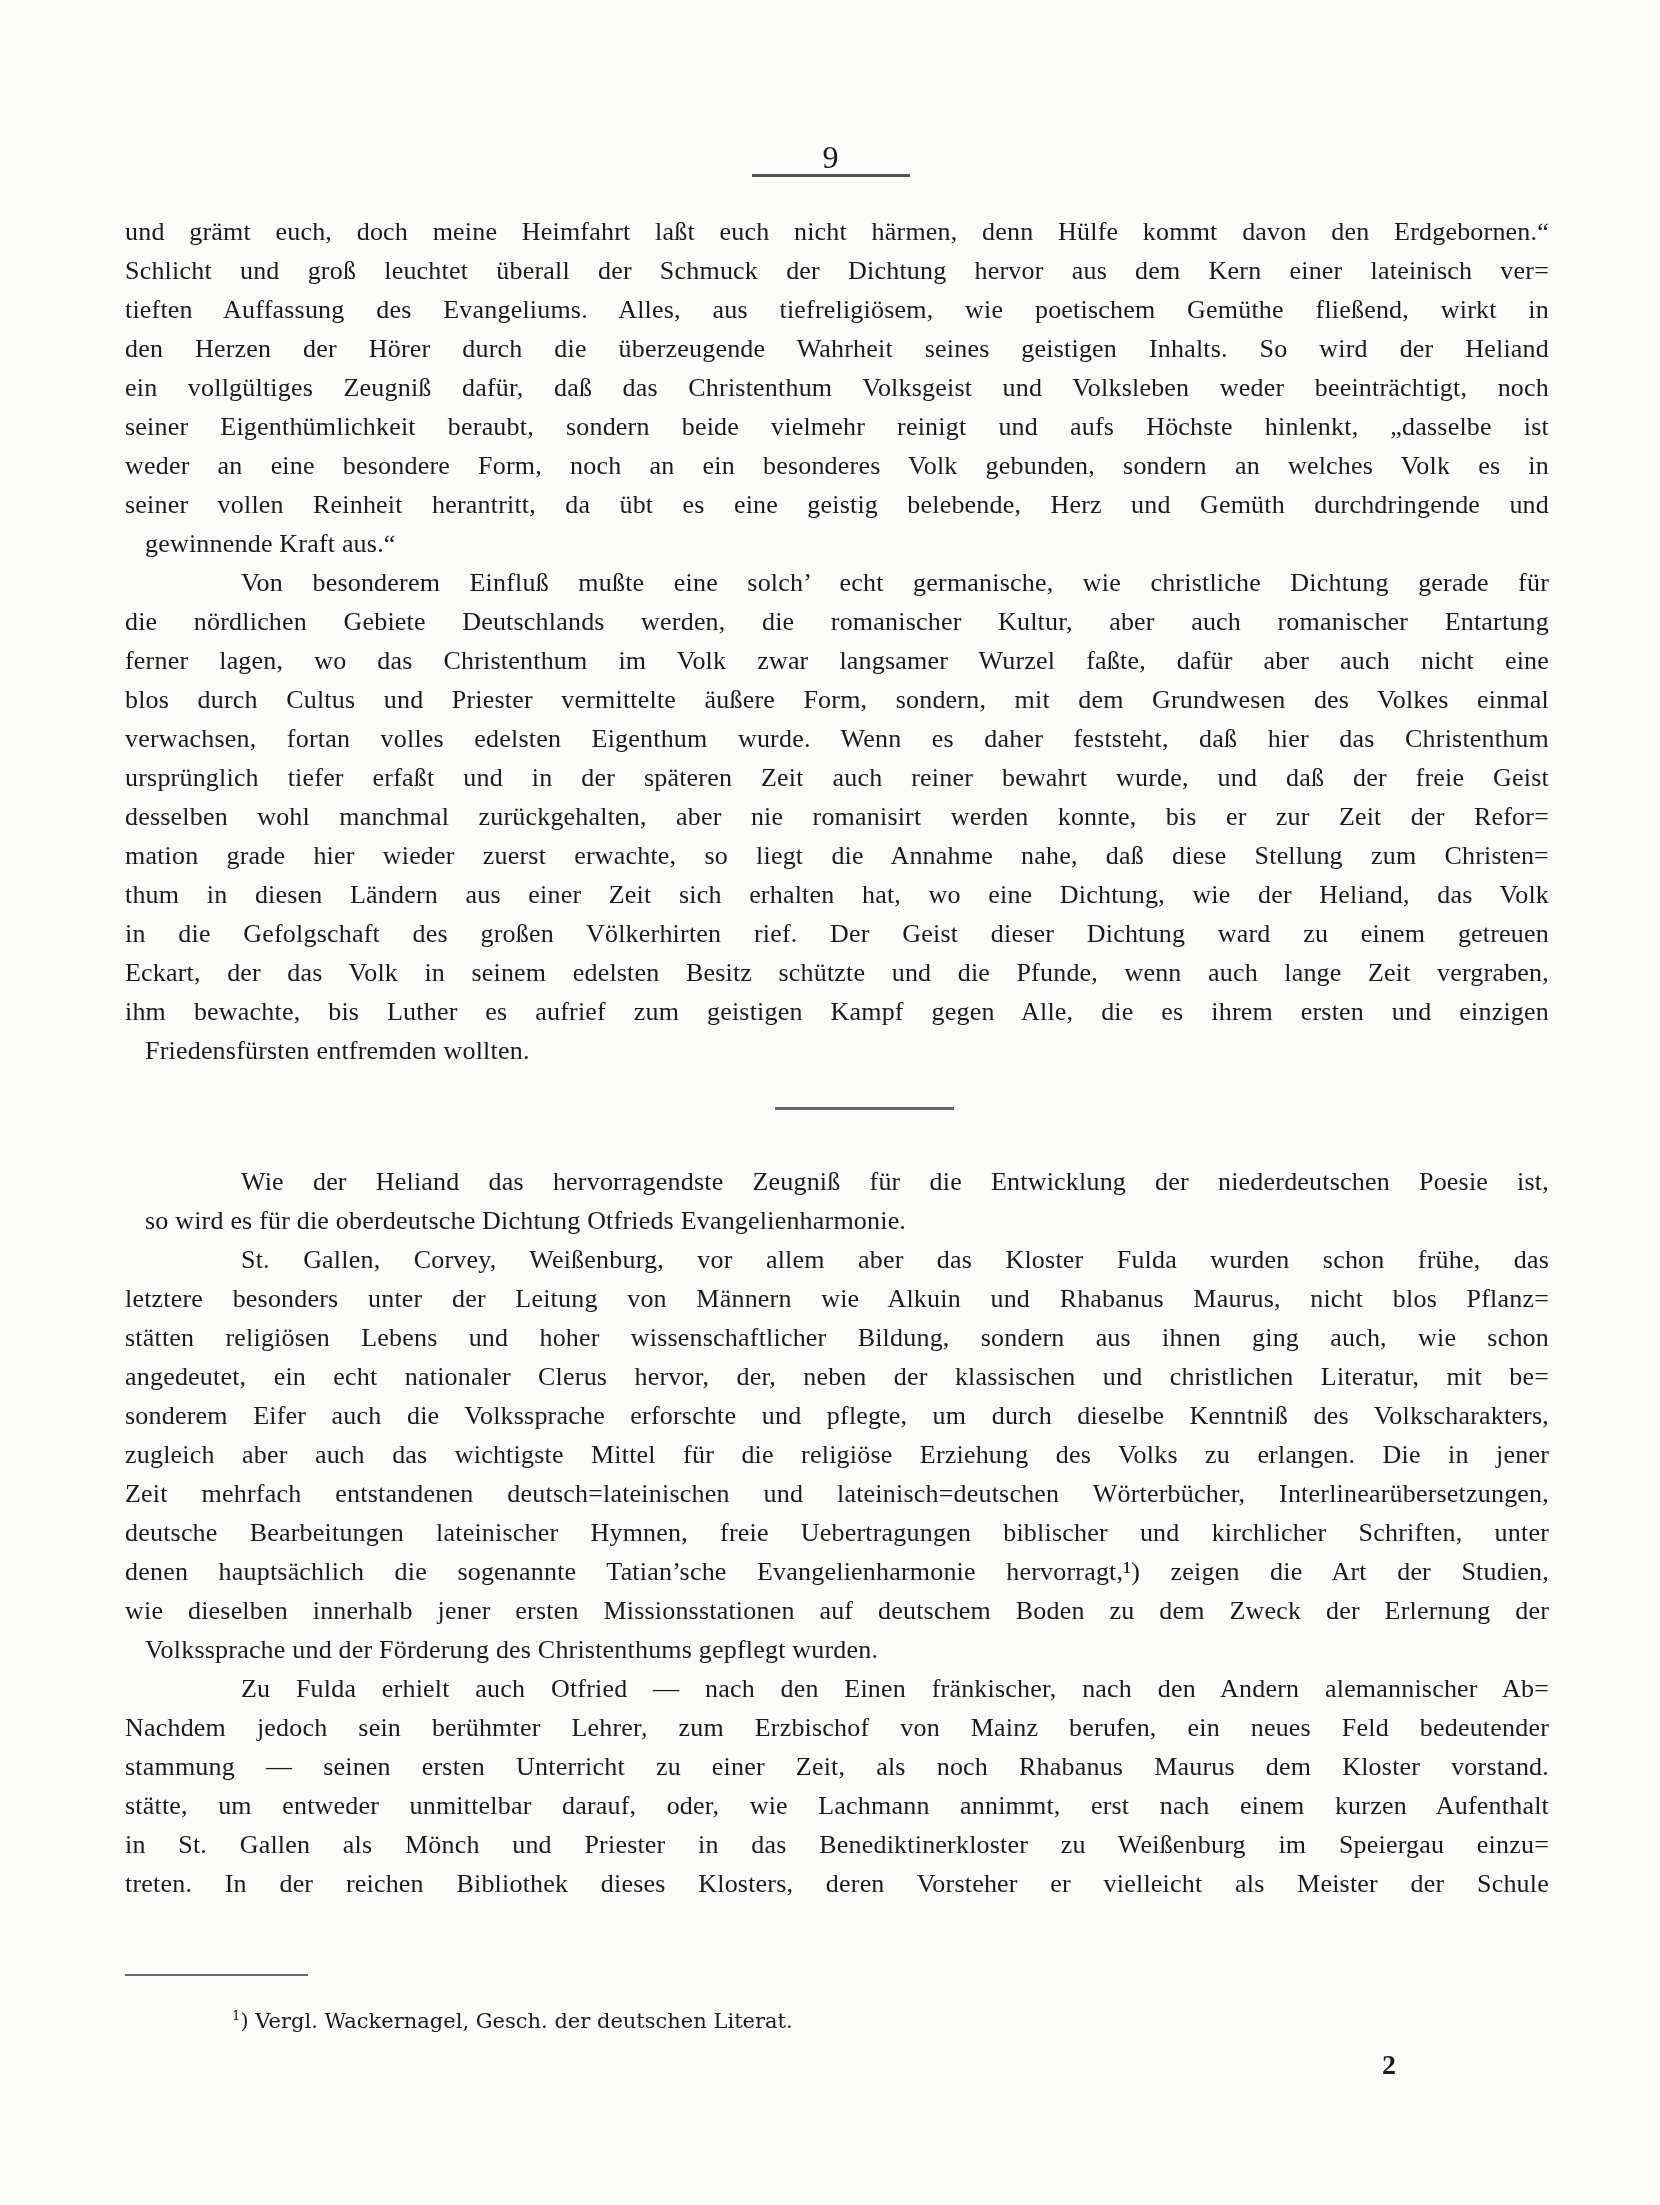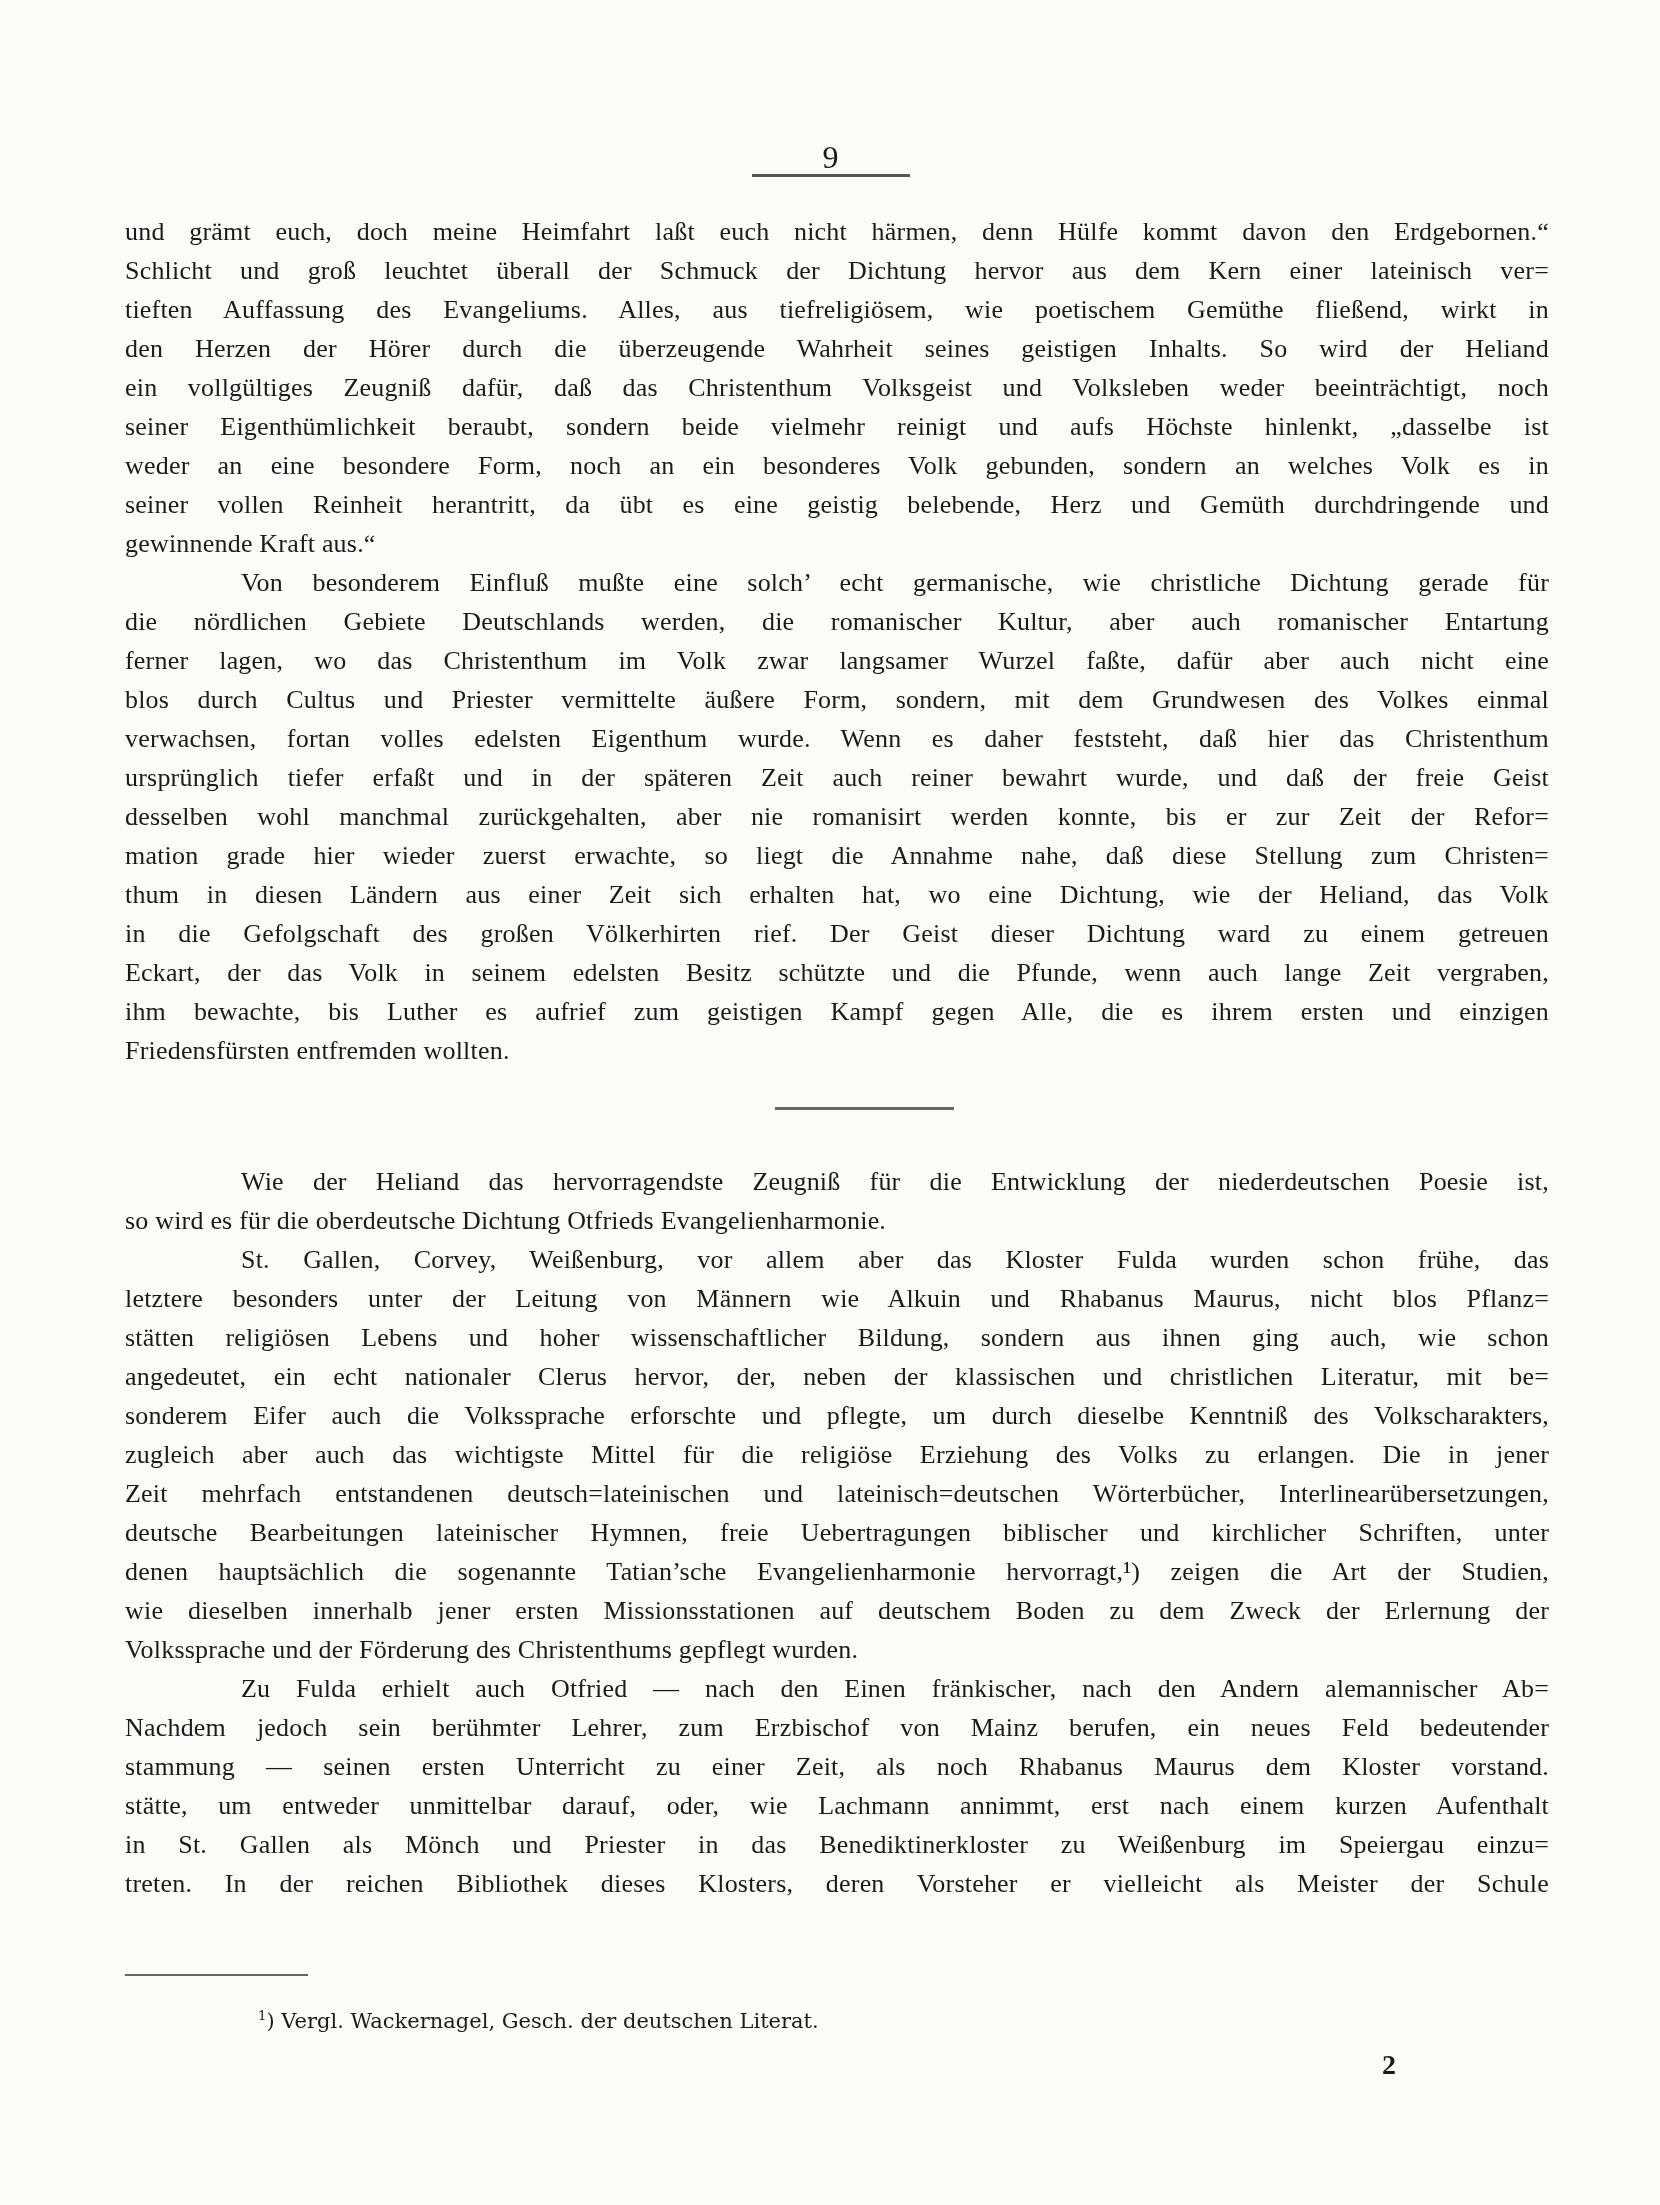--- a/index.html
+++ b/index.html
@@ -39,20 +39,21 @@
       height: 39px;
       line-height: 39px;
       font-size: 26px;
       white-space: nowrap;
       text-align: justify;
       text-align-last: justify;
       letter-spacing: 0.2px;
     }
     .line.last {
       text-align-last: left;
+      margin-left: 20px;
     }
     .line.indent { padding-left: 116px; }
     .section-rule {
       position: absolute;
       top: 1107px;
       left: 775px;
       width: 179px;
       height: 2.5px;
       background: #666;
     }
@@ -60,21 +61,21 @@
       position: absolute;
       top: 1974px;
       left: 125px;
       width: 183px;
       height: 1.7px;
       background: #666;
     }
     .footnote {
       position: absolute;
       top: 1999px;
-      left: 258px;
+      left: 232px;
       font-size: 21px;
       line-height: 33px;
       white-space: nowrap;
       text-align: center;
     }
     .footnote sup { font-size: 13.3px; }
     .signature-mark {
       position: absolute;
       top: 2049px;
       left: 1382px;

